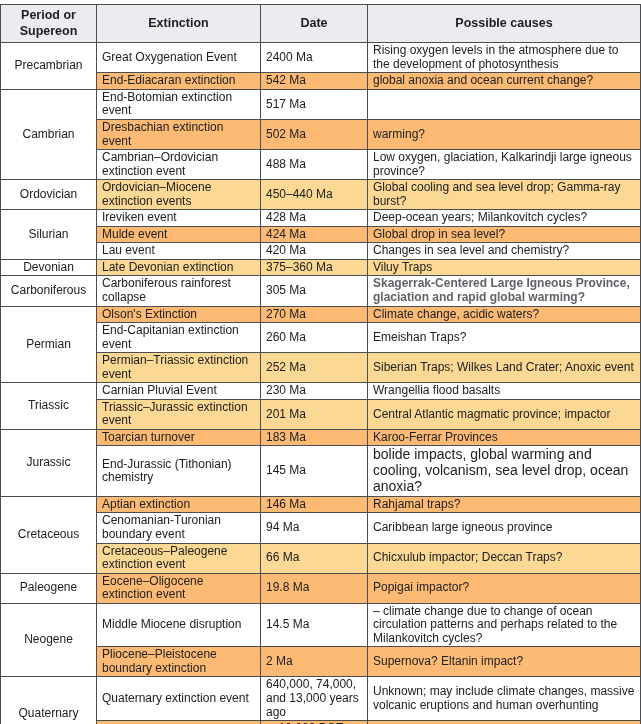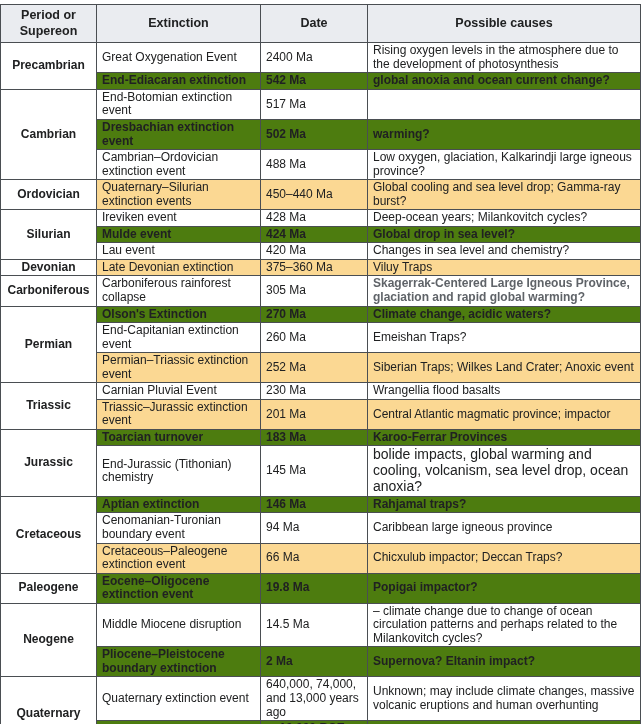--- a/index.html
+++ b/index.html
@@ -1,21 +1,21 @@
 <!DOCTYPE html>
 <html><head>
 <meta charset="utf-8">
 <style>
   html,body{margin:0;padding:0;background:#ffffff;}
   body{padding-top:4px;font-family:"Liberation Sans",sans-serif;color:#202122;}
   table{border-collapse:collapse;width:640px;table-layout:fixed;font-size:12px;line-height:1.13;}
   th,td{border:1px solid #4a4e52;padding:1px 5px;vertical-align:middle;word-wrap:break-word;}
   thead th{background:#eaecf0;font-weight:bold;text-align:center;padding:3px 4px;font-size:12.5px;line-height:1.25;color:#202122;}
-  td.period{text-align:center;background:#ffffff;font-weight:bold;}
-  tr.shaded td:not(.period){background:#4d7c0f;font-weight:bold;}
+  td.period{text-align:center;background:#ffffff;}
+  tr.shaded td:not(.period){background:#fdba74;}
   tr.hl td:not(.period){background:#fbd893;}
   td.muted{color:#5f6368;font-weight:bold;}
   td.small{font-size:14px;}
 </style>
 </head>
 <body>
 
 <table>
   <colgroup>
     <col style="width:96px">
@@ -54,21 +54,21 @@
         <td>502 Ma</td>
         <td>warming?</td>
       </tr>
       <tr>
         <td>Cambrian–Ordovician extinction event</td>
         <td>488 Ma</td>
         <td>Low oxygen, glaciation, Kalkarindji large igneous province?</td>
       </tr>
       <tr class="hl">
         <td class="period" rowspan="1">Ordovician</td>
-        <td>Quaternary–Silurian extinction events</td>
+        <td>Ordovician–Miocene extinction events</td>
         <td>450–440 Ma</td>
         <td>Global cooling and sea level drop; Gamma-ray burst?</td>
       </tr>
       <tr>
         <td class="period" rowspan="3">Silurian</td>
         <td>Ireviken event</td>
         <td>428 Ma</td>
         <td>Deep-ocean years; Milankovitch cycles?</td>
       </tr>
       <tr class="shaded">

